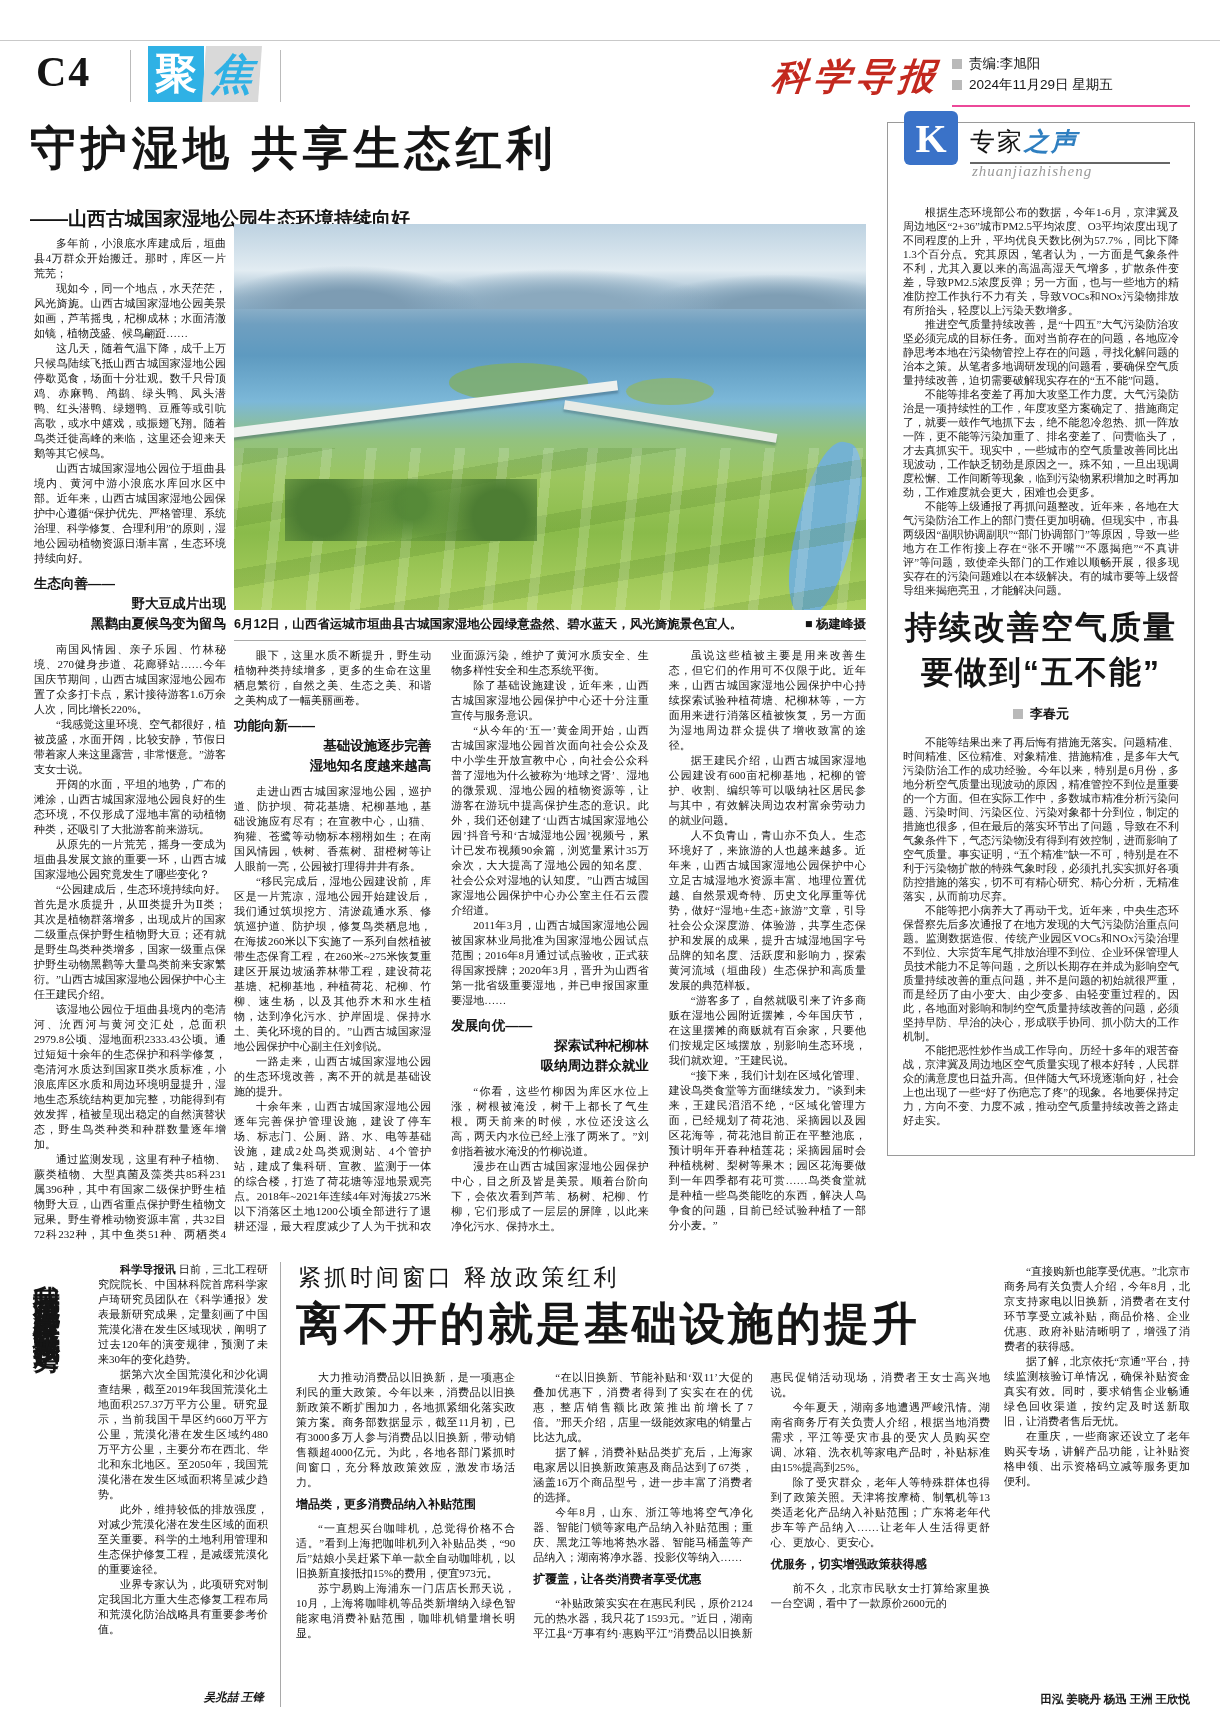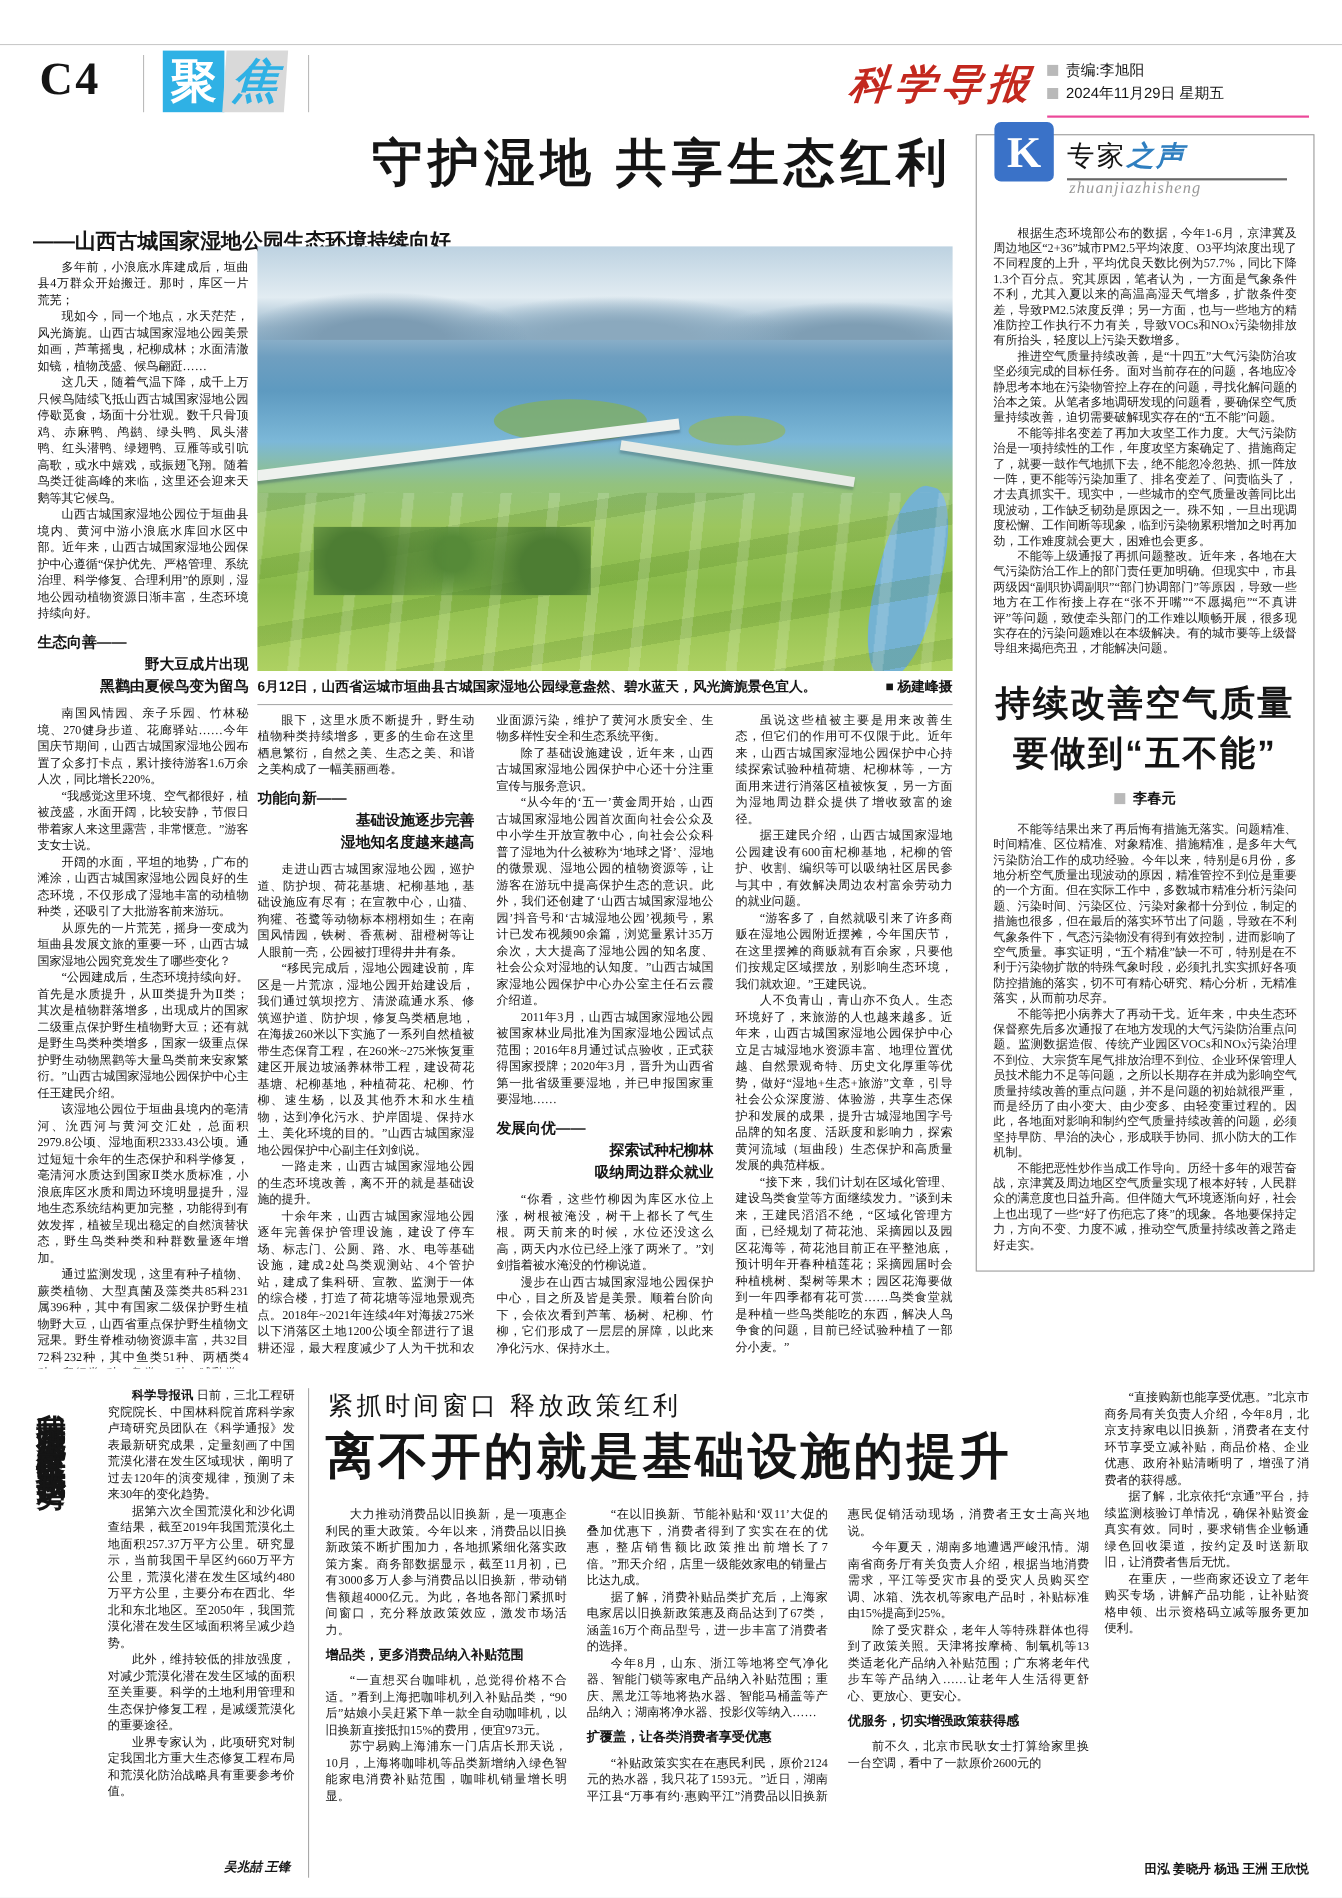--- a/index.html
+++ b/index.html
@@ -20,21 +20,21 @@
                 transform:skewX(-4deg);}
   .masthead{position:absolute;right:250px;top:4px;font-size:37px;font-weight:bold;font-style:italic;
             color:#c3281e;letter-spacing:5px;transform:skewX(-6deg);}
   .hdr-info{position:absolute;right:0;top:4px;width:238px;border-bottom:2px solid #ec4899;padding-bottom:8px;}
   .hdr-info .row{display:flex;align-items:center;font-size:13.5px;margin:3px 0;
                  font-family:"Liberation Sans",sans-serif;}
   .gsq{display:inline-block;width:10px;height:10px;background:#b9b9b9;margin-right:7px;flex:none;}
 
   
   .main{position:absolute;left:30px;top:108px;width:836px;height:1140px;}
-  .m-headline{position:absolute;left:0;top:10px;width:100%;text-align:right;font-size:46px;
+  .m-headline{position:absolute;left:0;top:10px;width:100%;text-align:left;font-size:46px;
               font-weight:900;letter-spacing:5px;}
   .m-subhead{position:absolute;left:0;top:80px;width:100%;text-align:left;font-size:19px;font-weight:600;margin-top:18px;}
   .m-col1{position:absolute;left:4px;top:128px;width:192px;height:1008px;overflow:hidden;}
   .photo{position:absolute;left:204px;top:116px;width:632px;height:386px;overflow:hidden;
          background:linear-gradient(180deg,#bdd2e1 0%,#e2ecf2 12%,#9cb9cd 19%,#6f9fc0 26%,
                     #5e9ac0 34%,#7cb8d8 46%,#93c27f 56%,#9cc65e 66%,#8abb4a 80%,#aed162 100%);}
   .ph-mtn{position:absolute;left:0;top:6%;width:100%;height:16%;
           background:radial-gradient(ellipse 30% 100% at 18% 100%,#7d9cb3 30%,rgba(125,156,179,0) 70%),
                      radial-gradient(ellipse 35% 90% at 52% 100%,#8ba9be 30%,rgba(139,169,190,0) 72%),
                      radial-gradient(ellipse 30% 80% at 86% 100%,#7f9eb4 28%,rgba(127,158,180,0) 70%);}
@@ -80,21 +80,21 @@
            border-radius:6px;color:#fff;display:flex;align-items:center;justify-content:center;
            font-size:40px;font-weight:bold;font-family:"Liberation Serif",serif;}
   .e-titlerow{position:absolute;left:82px;top:2px;width:200px;border-bottom:2px solid #666;
               padding-bottom:4px;font-size:25px;letter-spacing:2px;}
   .e-title2{color:#2f7fc0;font-style:italic;font-weight:bold;}
   .e-pinyin{position:absolute;left:84px;top:40px;font-style:italic;color:#999;font-size:15px;
             letter-spacing:1px;}
   .e-pre{margin:14px 15px 0 15px;height:400px;overflow:hidden;}
   .e-pre p,.e-post p{margin:0;font-size:11px;line-height:14px;text-align:justify;text-indent:2em;
                      color:#222;}
-  .e-headline{margin-top:12px;text-align:center;font-size:32px;font-weight:900;line-height:1.4;
+  .e-headline{text-align:center;font-size:32px;font-weight:900;line-height:1.4;
               letter-spacing:2px;font-family:"Liberation Sans",sans-serif;}
   .e-byline{margin-top:10px;text-align:center;font-size:13px;font-weight:bold;
             font-family:"Liberation Sans",sans-serif;display:flex;align-items:center;justify-content:center;}
   .e-post{margin:12px 15px 0 15px;height:430px;overflow:hidden;}
 
   
   .bottom{position:absolute;left:30px;top:1262px;width:1160px;height:445px;}
   .bl{position:absolute;left:0;top:0;width:238px;height:445px;}
   .bl-vhead{position:absolute;left:0;top:2px;height:443px;writing-mode:vertical-rl;
             font-size:27px;font-weight:900;letter-spacing:4px;line-height:1.2;
@@ -188,22 +188,22 @@
         <p class="it-p">除了基础设施建设，近年来，山西古城国家湿地公园保护中心还十分注重宣传与服务意识。</p>
         <p class="it-p">“从今年的‘五一’黄金周开始，山西古城国家湿地公园首次面向社会公众及中小学生开放宣教中心，向社会公众科普了湿地为什么被称为‘地球之肾’、湿地的微景观、湿地公园的植物资源等，让游客在游玩中提高保护生态的意识。此外，我们还创建了‘山西古城国家湿地公园’抖音号和‘古城湿地公园’视频号，累计已发布视频90余篇，浏览量累计35万余次，大大提高了湿地公园的知名度、社会公众对湿地的认知度。”山西古城国家湿地公园保护中心办公室主任石云霞介绍道。</p>
         <p class="it-p">2011年3月，山西古城国家湿地公园被国家林业局批准为国家湿地公园试点范围；2016年8月通过试点验收，正式获得国家授牌；2020年3月，晋升为山西省第一批省级重要湿地，并已申报国家重要湿地……</p>
         <p class="it-h1">发展向优——</p>
         <p class="it-h2">探索试种杞柳林</p>
         <p class="it-h2">吸纳周边群众就业</p>
         <p class="it-p">“你看，这些竹柳因为库区水位上涨，树根被淹没，树干上都长了气生根。两天前来的时候，水位还没这么高，两天内水位已经上涨了两米了。”刘剑指着被水淹没的竹柳说道。</p>
         <p class="it-p">漫步在山西古城国家湿地公园保护中心，目之所及皆是美景。顺着台阶向下，会依次看到芦苇、杨树、杞柳、竹柳，它们形成了一层层的屏障，以此来净化污水、保持水土。</p>
         <p class="it-p">虽说这些植被主要是用来改善生态，但它们的作用可不仅限于此。近年来，山西古城国家湿地公园保护中心持续探索试验种植荷塘、杞柳林等，一方面用来进行消落区植被恢复，另一方面为湿地周边群众提供了增收致富的途径。</p>
         <p class="it-p">据王建民介绍，山西古城国家湿地公园建设有600亩杞柳基地，杞柳的管护、收割、编织等可以吸纳社区居民参与其中，有效解决周边农村富余劳动力的就业问题。</p>
+        <p class="it-p">人不负青山，青山亦不负人。生态环境好了，来旅游的人也越来越多。近年来，山西古城国家湿地公园保护中心立足古城湿地水资源丰富、地理位置优越、自然景观奇特、历史文化厚重等优势，做好“湿地+生态+旅游”文章，引导社会公众深度游、体验游，共享生态保护和发展的成果，提升古城湿地国字号品牌的知名度、活跃度和影响力，探索黄河流域（垣曲段）生态保护和高质量发展的典范样板。</p>
         <p class="it-p">“游客多了，自然就吸引来了许多商贩在湿地公园附近摆摊，今年国庆节，在这里摆摊的商贩就有百余家，只要他们按规定区域摆放，别影响生态环境，我们就欢迎。”王建民说。</p>
-        <p class="it-p">人不负青山，青山亦不负人。生态环境好了，来旅游的人也越来越多。近年来，山西古城国家湿地公园保护中心立足古城湿地水资源丰富、地理位置优越、自然景观奇特、历史文化厚重等优势，做好“湿地+生态+旅游”文章，引导社会公众深度游、体验游，共享生态保护和发展的成果，提升古城湿地国字号品牌的知名度、活跃度和影响力，探索黄河流域（垣曲段）生态保护和高质量发展的典范样板。</p>
         <p class="it-p">“接下来，我们计划在区域化管理、建设鸟类食堂等方面继续发力。”谈到未来，王建民滔滔不绝，“区域化管理方面，已经规划了荷花池、采摘园以及园区花海等，荷花池目前正在平整池底，预计明年开春种植莲花；采摘园届时会种植桃树、梨树等果木；园区花海要做到一年四季都有花可赏……鸟类食堂就是种植一些鸟类能吃的东西，解决人鸟争食的问题，目前已经试验种植了一部分小麦。”</p>
       </div>
   </div>
 
   <div class="expert">
     <div class="e-head">
       <div class="k-badge">K</div>
       <div class="e-titlerow">
         <span>专家</span><span class="e-title2">之声</span>
       </div>

